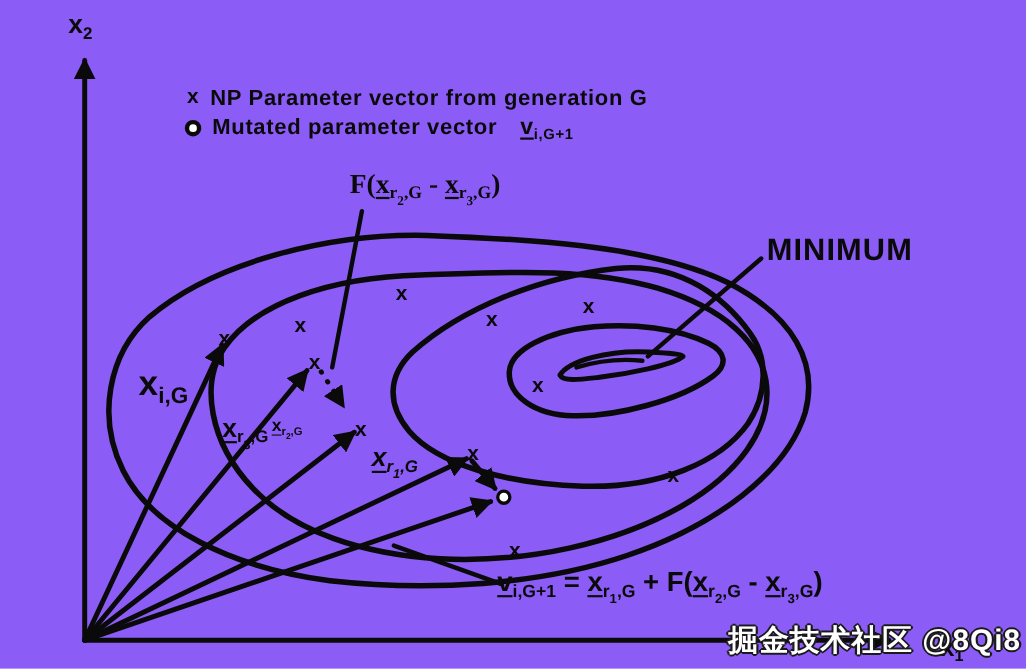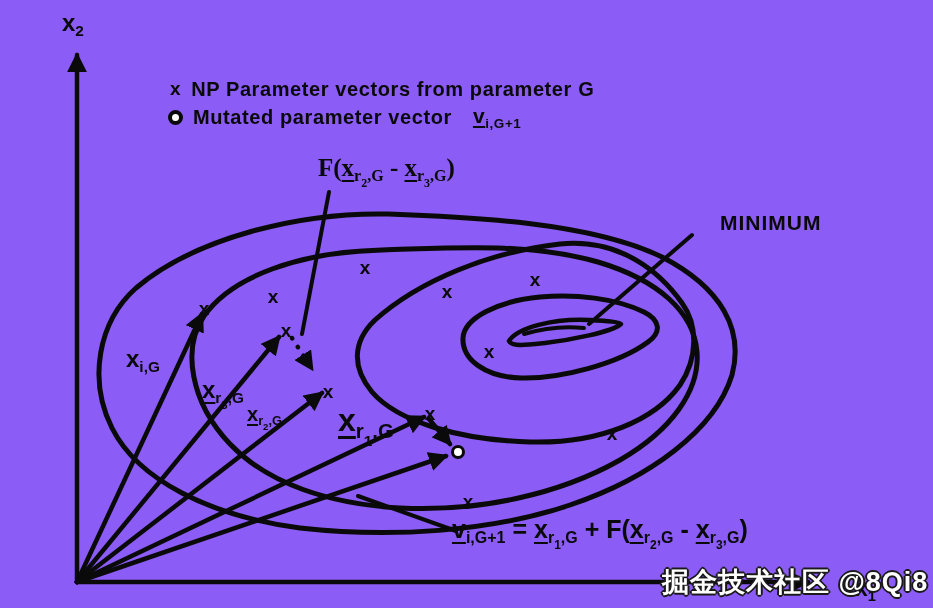--- a/index.html
+++ b/index.html
@@ -60,36 +60,36 @@
     <path class="ink" stroke-width="4" d="M 329,192 L 302,334"></path>
     <path class="ink" stroke-width="4" d="M 692,235 L 589,324"></path>
     <path class="ink" stroke-width="4" d="M 456,531 L 358,496"></path>
   </svg>
 
   <div class="lbl math" style="left:62px;top:10px;font-size:24px;"><span>x</span><span class="l1">2</span></div>
   <div class="lbl math" style="left:855px;top:576px;font-size:23px;text-align:right;"><span>x</span><span class="l1">1</span></div>
 
   <div class="legend-row" style="left:170px;top:78px;">
     <span class="legend-x">x</span>
-    <span>NP Parameter vectors from parameter G</span>
+    <span>NP Parameter vector from generation G</span>
   </div>
   <div class="legend-row" style="left:168px;top:104px;">
     <span class="legend-dot"></span>
     <span>Mutated parameter vector</span>
     <span class="math" style="font-size:21px;margin-left:11px;"><span class="u">v</span><span class="l1">i,G+1</span></span>
   </div>
 
   <div class="lbl math" style="left:318px;top:155px;font-size:25px;font-family:Liberation Serif, serif;"><span>F(</span><span class="u">x</span><span class="l1">r</span><span class="l2">2</span><span class="l1">,G</span><span> - </span><span class="u">x</span><span class="l1">r</span><span class="l2">3</span><span class="l1">,G</span><span>)</span></div>
-  <div class="lbl" style="left:720px;top:212px;font-size:21px;letter-spacing:1px;">MINIMUM</div>
+  <div class="lbl" style="left:697px;top:212px;font-size:28px;letter-spacing:1px;">MINIMUM</div>
   <div class="lbl math" style="left:452px;top:516px;font-size:25px;"><span class="u">v</span><span class="l1">i,G+1</span><span> = </span><span class="u">x</span><span class="l1">r</span><span class="l2">1</span><span class="l1">,G</span><span> + F(</span><span class="u">x</span><span class="l1">r</span><span class="l2">2</span><span class="l1">,G</span><span> - </span><span class="u">x</span><span class="l1">r</span><span class="l2">3</span><span class="l1">,G</span><span>)</span></div>
 
-  <div class="lbl math" style="left:126px;top:346px;font-size:24px;"><span>x</span><span class="l1">i,G</span></div>
+  <div class="lbl math" style="left:126px;top:332px;font-size:32px;"><span>x</span><span class="l1">i,G</span></div>
   <div class="lbl math" style="left:170px;top:377px;font-size:24px;margin-left:32px;"><span class="u">x</span><span class="l1">r</span><span class="l2">3</span><span class="l1">,G</span></div>
-  <div class="lbl math" style="left:247px;top:380px;font-size:20px;margin-top:24px;"><span class="u">x</span><span class="l1">r</span><span class="l2">2</span><span class="l1">,G</span></div>
-  <div class="lbl math" style="left:338px;top:404px;font-size:32px;"><span class="u">x</span><span class="l1">r</span><span class="l2">1</span><span class="l1">,G</span></div>
+  <div class="lbl math" style="left:247px;top:380px;font-size:16px;"><span class="u">x</span><span class="l1">r</span><span class="l2">2</span><span class="l1">,G</span></div>
+  <div class="lbl math" style="left:338px;top:404px;font-size:24px;font-style:italic;"><span class="u">x</span><span class="l1">r</span><span class="l2">1</span><span class="l1">,G</span></div>
 
   <div>
       <span class="x-marker" style="left: 204px; top: 308px;">x</span>
       <span class="x-marker" style="left: 273px; top: 296px;">x</span>
       <span class="x-marker" style="left: 286px; top: 330px;">x</span>
       <span class="x-marker" style="left: 328px; top: 391px;">x</span>
       <span class="x-marker" style="left: 365px; top: 267px;">x</span>
       <span class="x-marker" style="left: 447px; top: 291px;">x</span>
       <span class="x-marker" style="left: 489px; top: 351px;">x</span>
       <span class="x-marker" style="left: 535px; top: 279px;">x</span>

